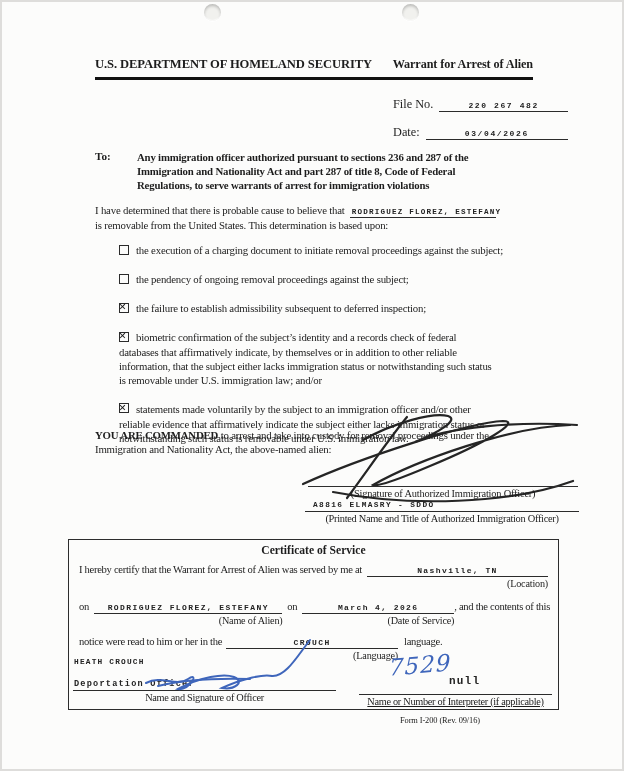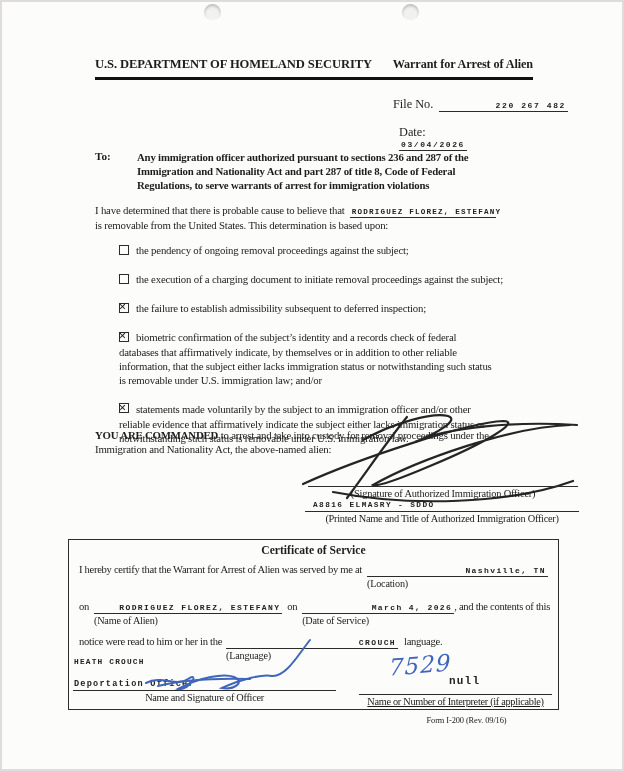--- a/index.html
+++ b/index.html
@@ -16,25 +16,25 @@
   }
   
   .hdr-row{left:95px; top:57px; width:438px; display:flex; justify-content:space-between; align-items:baseline;}
   .hdr-agency{font-weight:bold; font-size:12.6px; letter-spacing:-0.1px;}
   .hdr-title{font-weight:bold; font-size:12.2px; letter-spacing:-0.1px;}
   .hdr-rule{left:95px; top:77px; width:438px; height:2px; background:#111; border-bottom:1px solid #111;}
   .fileline{display:flex; align-items:baseline;}
   .fileline .lbl{font-size:12.3px; white-space:nowrap;}
   .ufield{display:inline-flex; flex-direction:column; vertical-align:baseline;}
   .ufill{
-    border-bottom:1.4px solid #2b2b2b; text-align:right; padding:0 2px 1px 2px;
+    border-bottom:1.4px solid #2b2b2b; text-align:center; padding:0 2px 1px 2px;
     font-family:"Liberation Mono", monospace; font-weight:bold; font-size:8px; letter-spacing:1.6px;
     color:#232323; white-space:nowrap;
   }
-  .ucap{text-align:left; font-size:10.3px; letter-spacing:-0.2px; padding-top:1px;}
+  .ucap{text-align:right; font-size:10.3px; letter-spacing:-0.2px; padding-top:1px;}
   
   .t{font-size:10.8px; letter-spacing:-0.2px; line-height:14.2px; white-space:nowrap;}
   .tb{font-weight:bold;}
   .to-block{left:95px; top:150px; display:flex;gap:8px;}
   .to-label{width:34px; font-weight:bold; font-size:11.2px;}
   .det-block{left:95px; top:203px; width:440px;}
   .det-line1{display:flex; align-items:baseline;}
   .name-ufield{width:146px; margin-left:5px;}
   .name-ufield .ufill{font-size:7.6px; letter-spacing:1.2px;}
   .checklist{left:119px; top:240px; width:430px;}
@@ -68,21 +68,21 @@
   .mono-small{
     font-family:"Liberation Mono", monospace; font-weight:bold; color:#232323;
     letter-spacing:1.2px; white-space:nowrap;
   }
   .offline{position:absolute; border-top:1.4px solid #2b2b2b; text-align:center;}
   .offcap{font-size:10.3px; letter-spacing:-0.3px; padding-top:1px;}
   .handwritten{
     font-family:"DejaVu Serif", serif; font-style:italic; font-size:23px; color:#3f66bb;
     transform:rotate(-5deg) skewX(-6deg); letter-spacing:1px; line-height:23px;
   }
-  .footer{font-size:8.4px; letter-spacing:-0.1px; text-align:center; color:#222;}
+  .footer{font-size:8.4px; letter-spacing:-0.1px; text-align:left; color:#222;}
   svg{display:block; overflow:visible;}
 </style>
 </head>
 <body>
 
 <div class="page">
 
   <div class="hole" style="left:204px;"></div>
   <div class="hole" style="left:402px;"></div>
 
@@ -91,21 +91,21 @@
     <span class="hdr-title">Warrant for Arrest of Alien</span>
   </div>
   <div class="abs hdr-rule"></div>
 
   <div class="abs fileline" style="left:393px; top:97px; width:175px;">
     <span class="lbl">File No.</span>
     <span class="ufield" style="flex:1; margin-left:6px;">
       <span class="ufill">220 267 482</span>
     </span>
   </div>
-  <div class="abs fileline" style="left:393px; top:125px; width:175px;flex-direction:column;">
+  <div class="abs fileline" style="left:393px; top:125px; width:175px;">
     <span class="lbl">Date:</span>
     <span class="ufield" style="flex:1; margin-left:6px;">
       <span class="ufill">03/04/2026</span>
     </span>
   </div>
 
   <div class="abs to-block">
     <span class="to-label">To:</span>
     <span>
       <div class="t tb">Any immigration officer authorized pursuant to sections 236 and 287 of the</div>
@@ -119,24 +119,24 @@
       <span class="t">I have determined that there is probable cause to believe that</span>
       <span class="ufield name-ufield">
         <span class="ufill">RODRIGUEZ FLOREZ, ESTEFANY</span>
       </span>
     </div>
     <div class="t">is removable from the United States.  This determination is based upon:</div>
   </div>
 
   <div class="abs checklist">
     <div class="ck-item">
+      <span class="cb"></span><span class="t">the execution of a charging document to initiate removal proceedings against the subject;</span>
+    </div>
+    <div class="ck-item">
       <span class="cb"></span><span class="t">the pendency of ongoing removal proceedings against the subject;</span>
-    </div>
-    <div class="ck-item">
-      <span class="cb"></span><span class="t">the execution of a charging document to initiate removal proceedings against the subject;</span>
     </div>
     <div class="ck-item">
       <span class="cb checked"></span><span class="t">the failure to establish admissibility subsequent to deferred inspection;</span>
     </div>
     <div class="ck-item">
       <div><span class="cb checked"></span><span class="t">biometric confirmation of the subject’s identity and a records check of federal</span></div>
       <div class="t">databases that affirmatively indicate, by themselves or in addition to other reliable</div>
       <div class="t">information, that the subject either lacks immigration status or notwithstanding such status</div>
       <div class="t">is removable under U.S. immigration law; and/or</div>
     </div>

